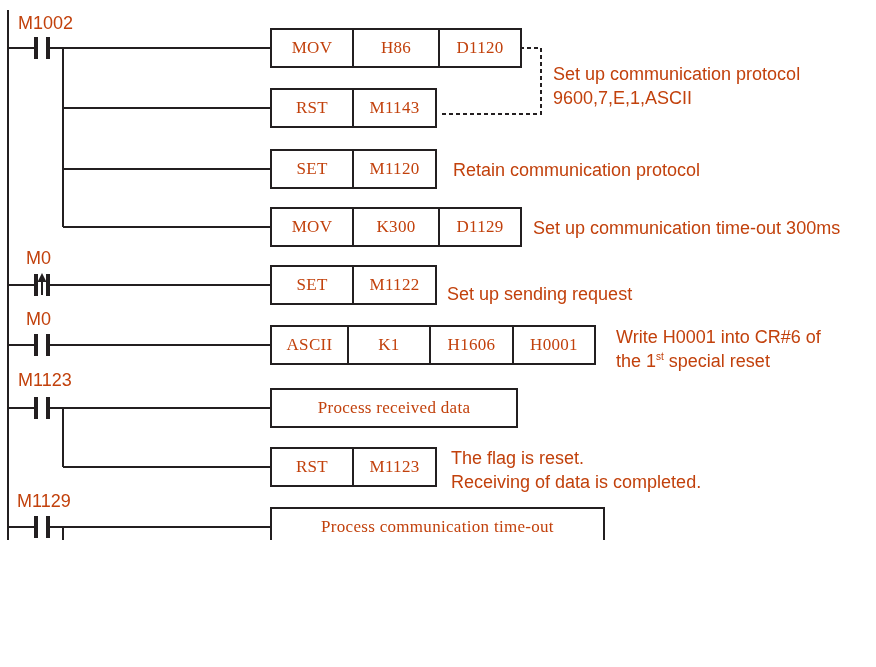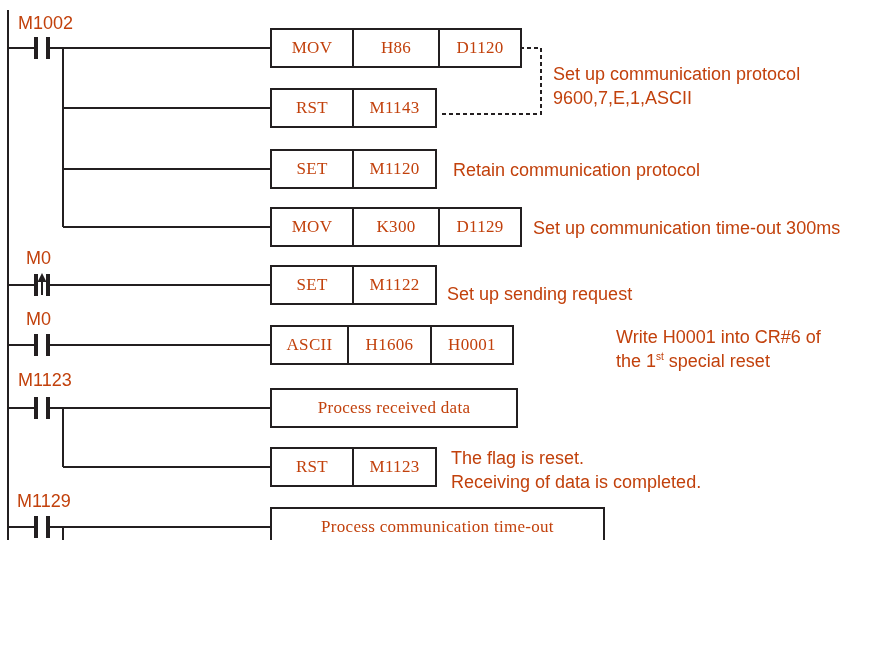--- a/index.html
+++ b/index.html
@@ -124,20 +124,21 @@
     <div class="cell" style="width:80px">D1129</div>
   </div>
 
   <div class="ibox" style="left:270px; top:265px;">
     <div class="cell" style="width:80px">SET</div>
     <div class="cell" style="width:81px">M1122</div>
   </div>
 
   <div class="ibox" style="left:270px; top:325px;">
     <div class="cell" style="width:75px">ASCII</div>
+    <div class="cell" style="width:80px">K1</div>
     <div class="cell" style="width:81px">H1606</div>
     <div class="cell" style="width:80px">H0001</div>
   </div>
 
   <div class="ibox" style="left:270px; top:388px;">
     <div class="cell" style="width:244px">Process received data</div>
   </div>
 
   <div class="ibox" style="left:270px; top:447px;">
     <div class="cell" style="width:80px">RST</div>

